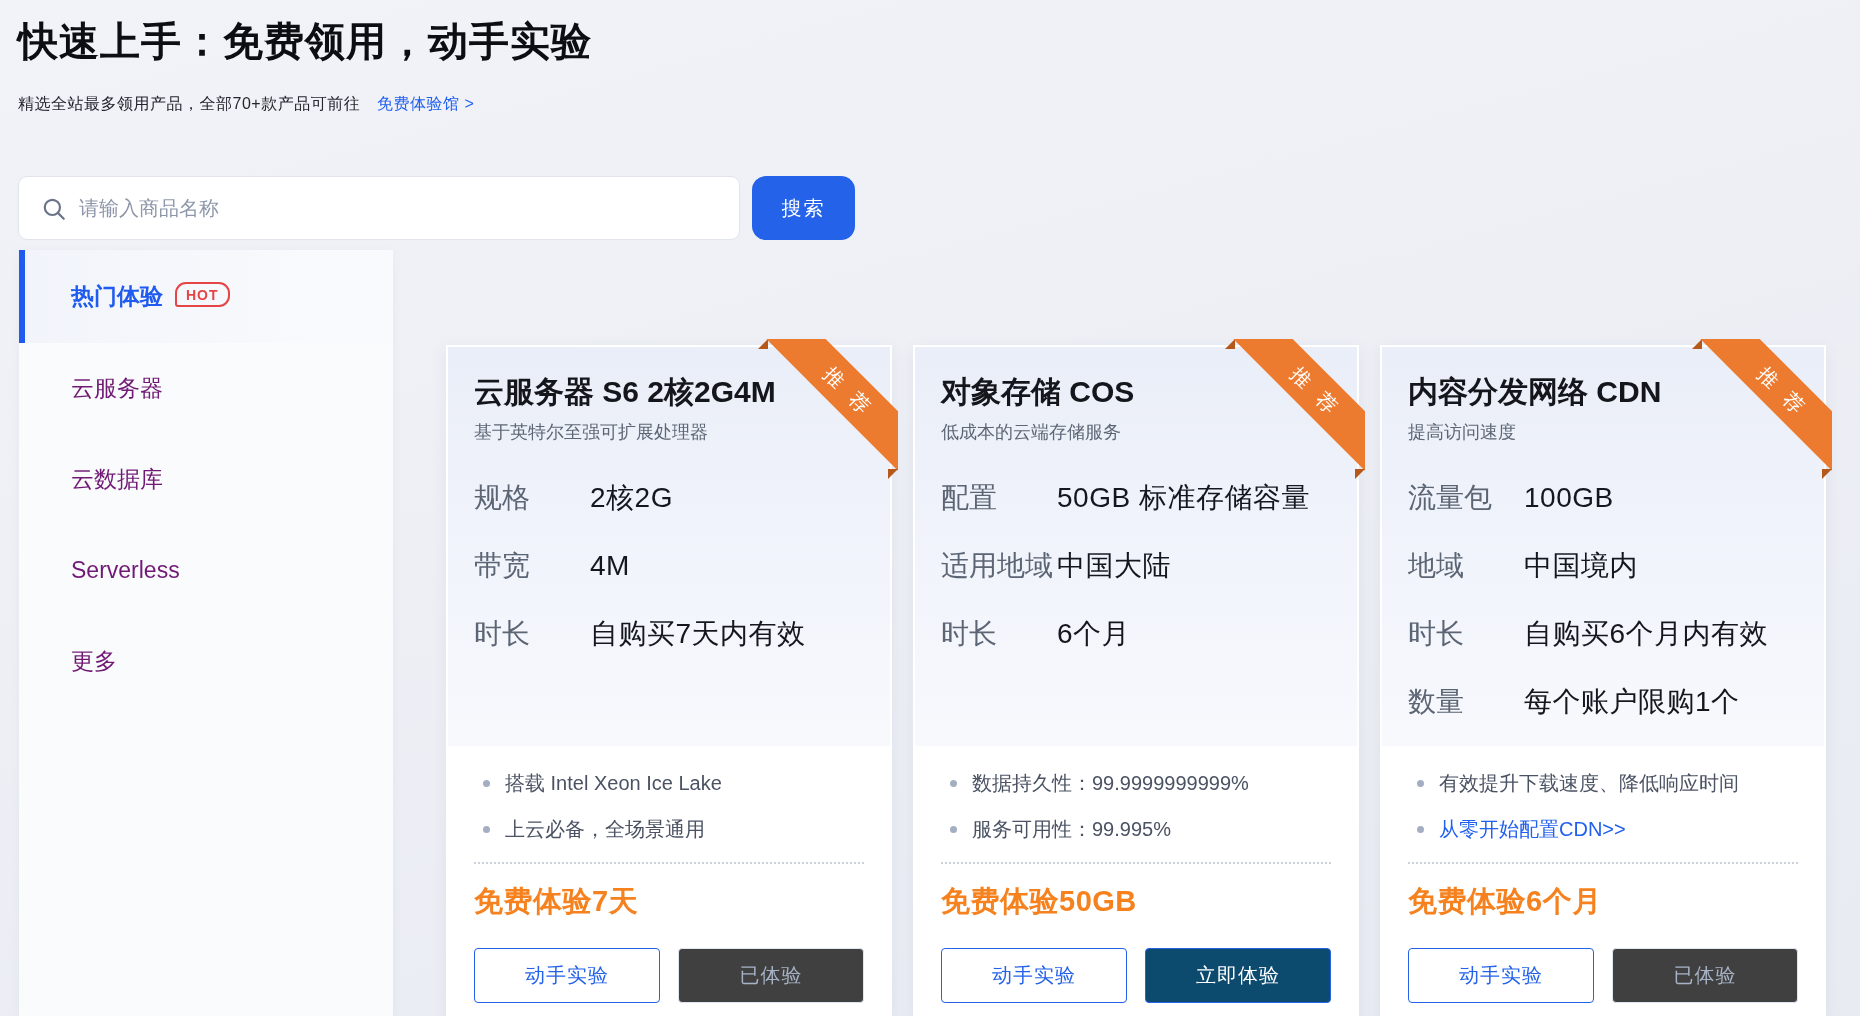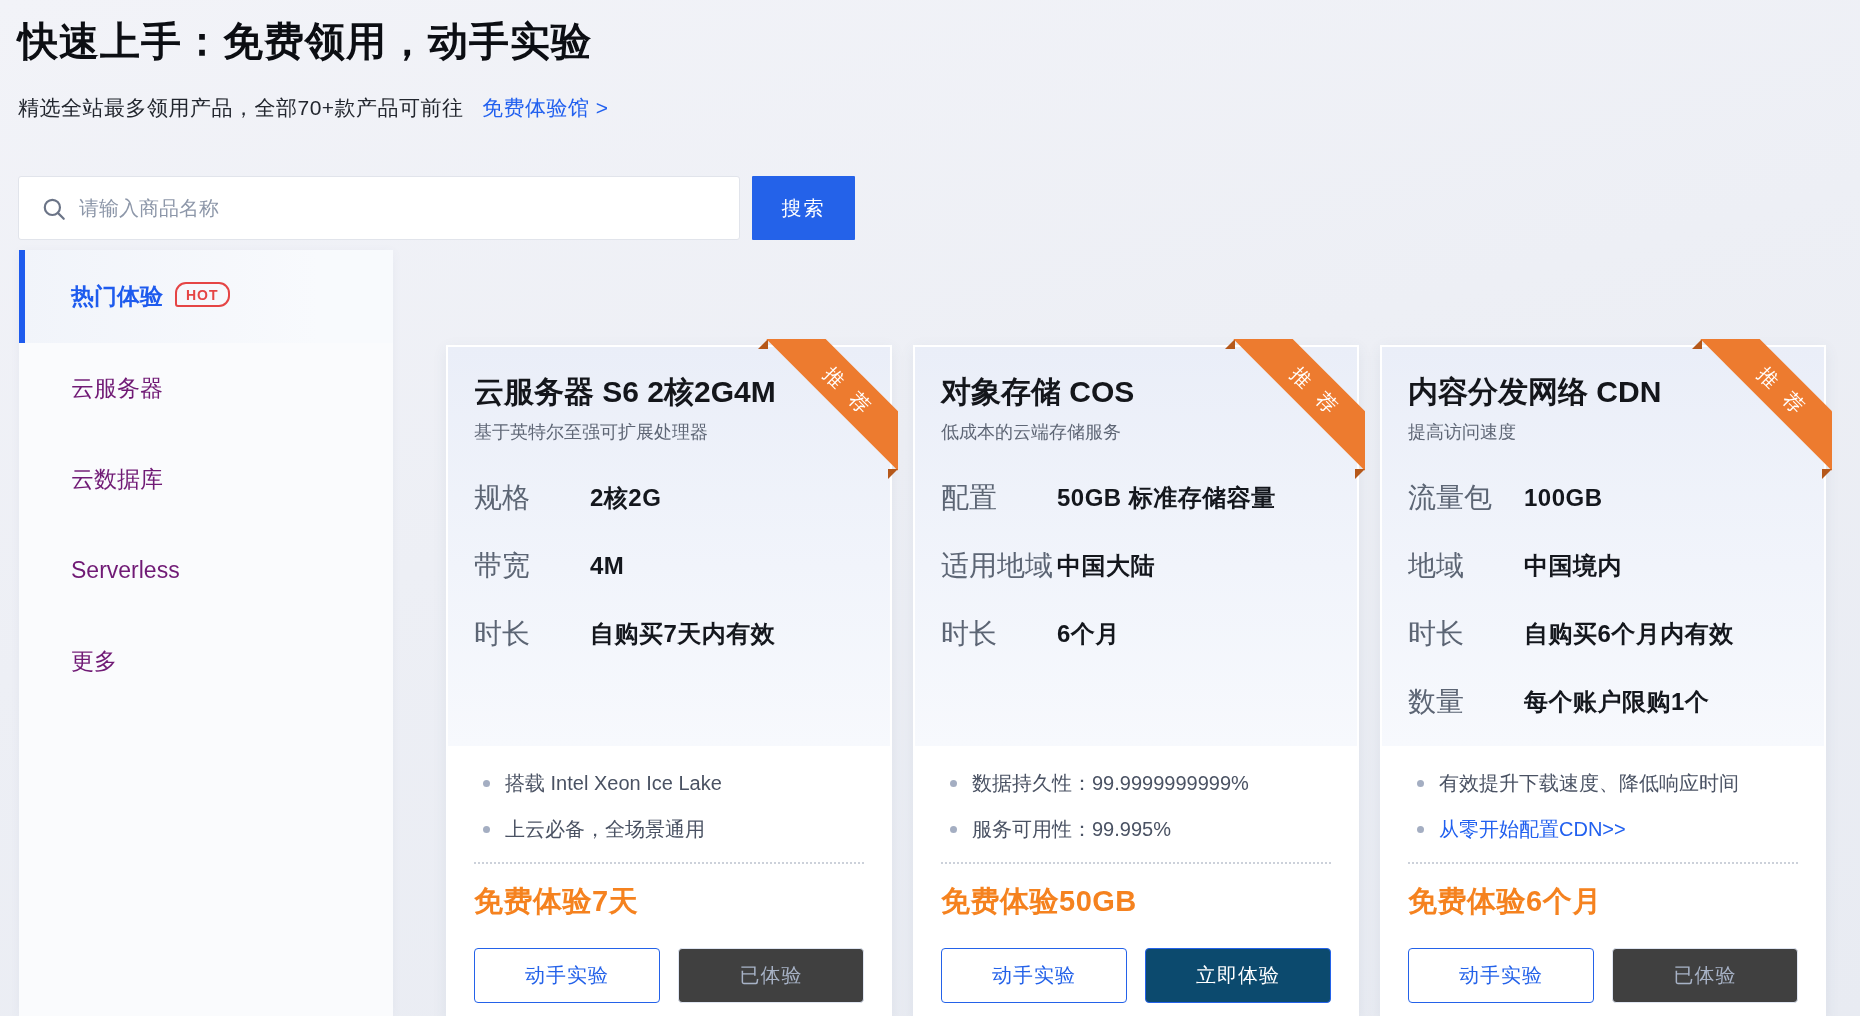--- a/index.html
+++ b/index.html
@@ -11,40 +11,40 @@
     color:#15181e;
   }
 
   
   .page-title {
     position:absolute; left:18px; top:14px;
     font-size:40px; font-weight:700; color:#0c0e13; letter-spacing:1px;
   }
   .subtitle-row {
     position:absolute; left:18px; top:94px;
-    font-size:21px; color:#22262e; letter-spacing:.5px;
+    font-size:16px; color:#22262e; letter-spacing:.5px;
   }
   .exp-link { color:#2160ef; text-decoration:none; margin-left:12px; font-weight:500; cursor:pointer; }
 
   
   .search-bar {
     position:absolute; left:18px; top:176px; width:722px; height:64px;
-    background:#fff; border:1px solid #e1e4eb; border-radius:3px;
+    background:#fff; border:1px solid #e1e4eb; border-radius:9px;
   }
   .search-icon { position:absolute; left:22px; top:19px; width:26px; height:26px; }
   .search-input {
     position:absolute; left:0; top:0; width:100%; height:100%;
     border:none; outline:none; background:transparent;
     padding-left:60px; font-size:20px; color:#3a414e;
     font-family:inherit;
   }
   .search-input::placeholder { color:#8d97a9; }
   .search-btn {
     position:absolute; left:752px; top:176px; width:103px; height:64px;
-    background:#2462e9; color:#fff; border:none; border-radius:1px;
+    background:#2462e9; color:#fff; border:none; border-radius:14px;
     font-size:20px; font-family:inherit; cursor:pointer; letter-spacing:2px;
   }
 
   
   .sidebar {
     position:absolute; left:19px; top:250px; width:374px; height:766px;
     background:#fafbfd; box-shadow:0 2px 10px rgba(80,95,130,.05);
   }
   .side-item {
     position:relative; height:91px; line-height:91px;
@@ -77,21 +77,21 @@
   .card-head {
     position:relative; height:399px; overflow:visible;
     background:linear-gradient(180deg,#eaeef8 0%,#f1f4fb 55%,#f7f9fd 100%);
     padding:27px 26px 0 26px;
   }
   .card-title { font-size:30px; font-weight:700; color:#14161b; line-height:36px; }
   .card-sub   { font-size:18px; color:#5e6675; margin-top:10px; line-height:24px; }
   .specs { margin-top:20px; }
   .spec-row { height:68px; display:flex; align-items:center; }
   .spec-label { width:116px; flex:none; font-size:28px; color:#5c6574; }
-  .spec-value { font-size:24px; font-weight:700; color:#14171d; letter-spacing:.5px; }
+  .spec-value { font-size:28px; font-weight:400; color:#14171d; letter-spacing:.5px; }
 
   .card-body { padding:14px 26px 0 26px; }
   .bullets { list-style:none; }
   .bullets li { height:46px; display:flex; align-items:center; font-size:20px; color:#4a5263; }
   .dot { flex:none; width:7px; height:7px; border-radius:50%; background:#a4aec2; margin:0 15px 0 9px; }
   .bullet-link { color:#2160ef; cursor:pointer; }
   .dotted { border-top:2px dotted #ccd1da; margin-top:10px; }
   .price { margin-top:18px; font-size:29px; font-weight:700; color:#f5821f; letter-spacing:.5px; }
   .btn-row { margin-top:26px; display:flex; justify-content:space-between; }
   .btn {

